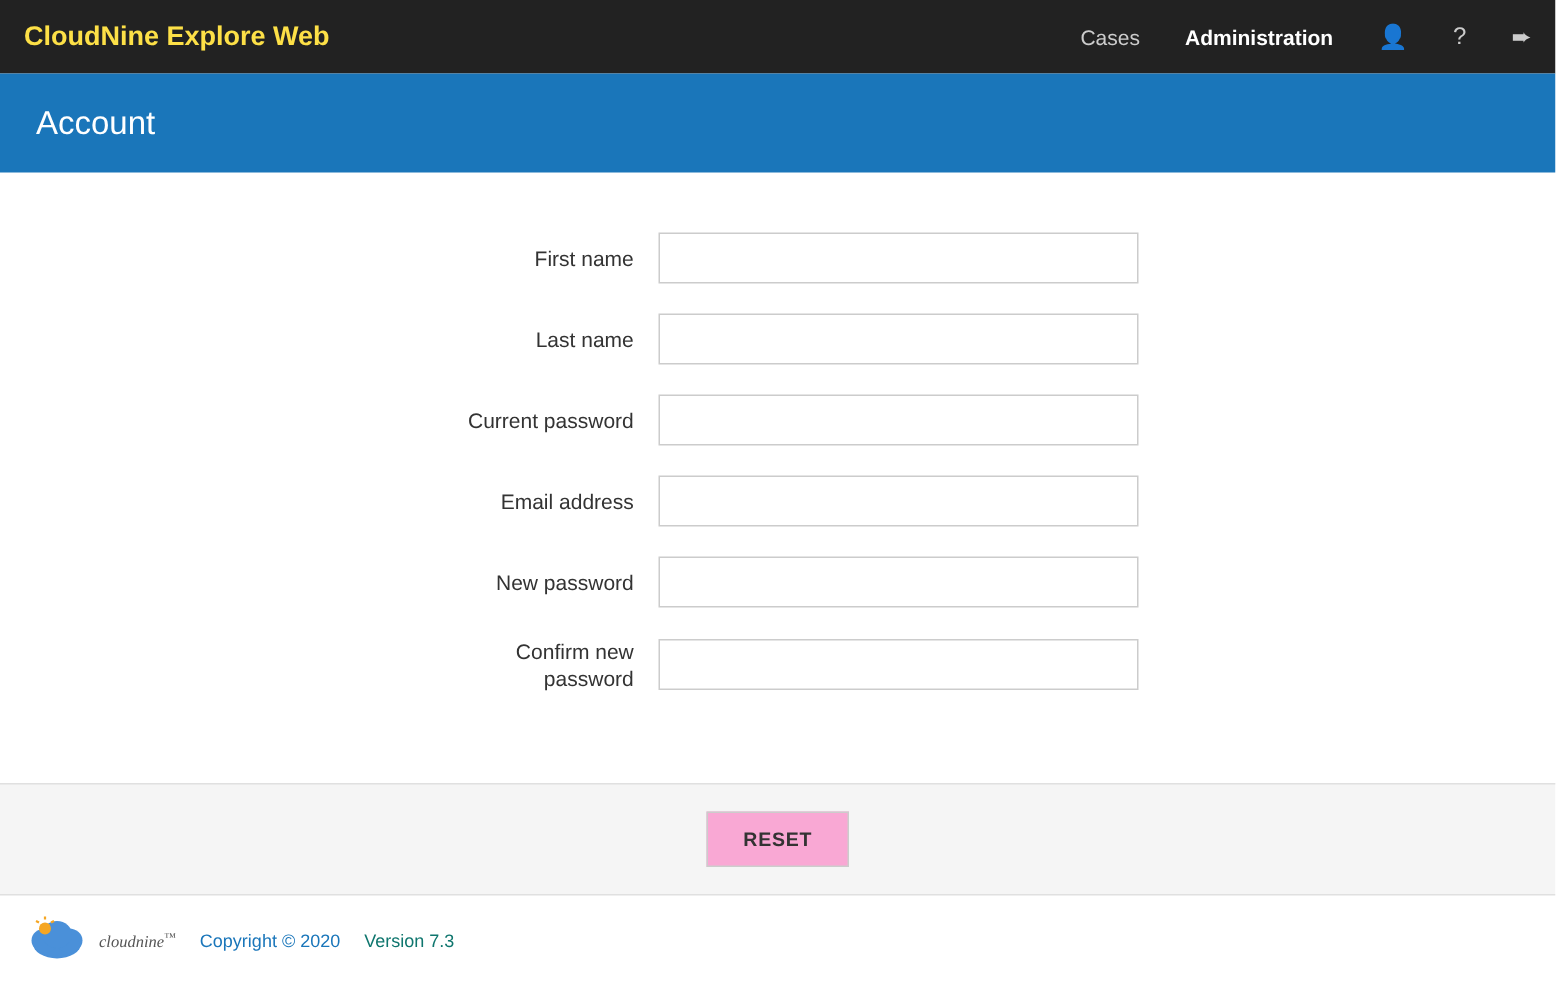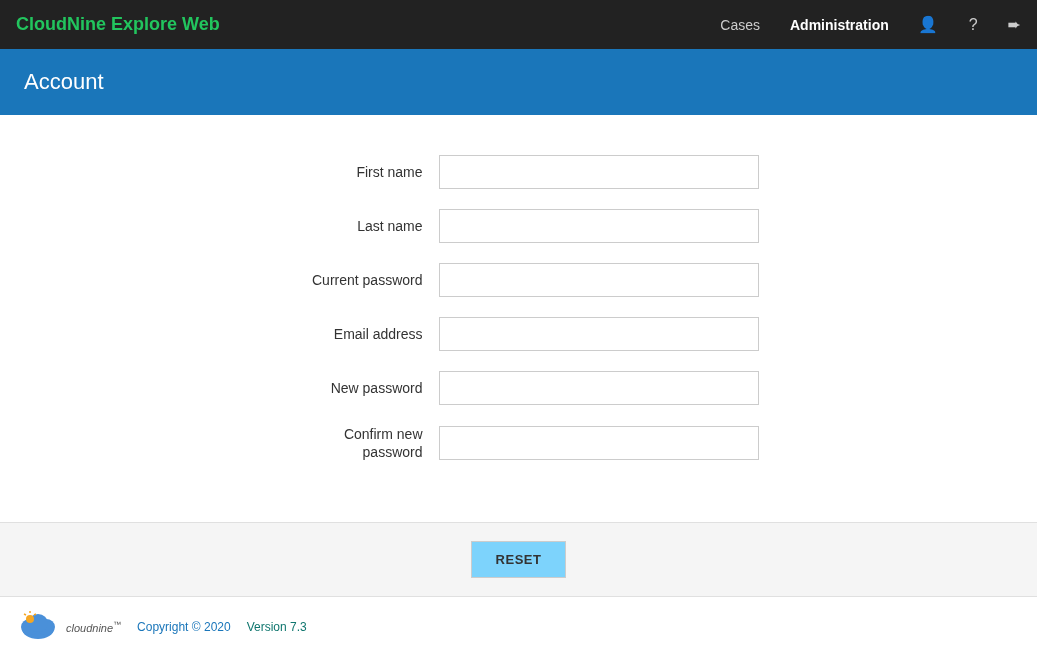--- a/index.html
+++ b/index.html
@@ -11,21 +11,21 @@
       color: #fff;
       display: flex;
       align-items: center;
       height: 49px;
       padding: 0 16px;
     }
     .header-logo {
       font-size: 18px;
       font-weight: bold;
       flex: 1;
-      color: #22c55e;
+      color: #fde047;
     }
     .header-nav {
       display: flex;
       align-items: center;
       gap: 30px;
     }
     .header-nav a {
       color: #ccc;
       text-decoration: none;
       font-size: 14px;
@@ -95,21 +95,21 @@
       color: #fff;
       border: none;
       padding: 10px 24px;
       font-size: 13px;
       font-weight: bold;
       letter-spacing: 0.5px;
       cursor: pointer;
       text-transform: uppercase;
     }
     .btn-reset {
-      background: #7dd3fc;
+      background: #f9a8d4;
       color: #333;
       border: 1px solid #ccc;
       padding: 10px 24px;
       font-size: 13px;
       font-weight: bold;
       letter-spacing: 0.5px;
       cursor: pointer;
       text-transform: uppercase;
     }
 
@@ -206,17 +206,17 @@
       <ellipse cx="22" cy="20" rx="16" ry="10" fill="#4a90d9"></ellipse>
       <ellipse cx="14" cy="18" rx="9" ry="8" fill="#4a90d9"></ellipse>
       <ellipse cx="30" cy="18" rx="9" ry="8" fill="#4a90d9"></ellipse>
       <ellipse cx="22" cy="14" rx="10" ry="9" fill="#4a90d9"></ellipse>
 
       <circle cx="14" cy="10" r="4" fill="#f5a623"></circle>
       <line x1="14" y1="4" x2="14" y2="2" stroke="#f5a623" stroke-width="1.5"></line>
       <line x1="18" y1="6" x2="20" y2="5" stroke="#f5a623" stroke-width="1.5"></line>
       <line x1="10" y1="6" x2="8" y2="5" stroke="#f5a623" stroke-width="1.5"></line>
     </svg>
-    <span style="font-size:11px; color:#555; font-style:italic;">cloudnine<sup style="font-size:8px">™</sup></span>
+    <span style="font-size:11px; color:#555; font-style:italic;font-family:Liberation Serif, serif;">cloudnine<sup style="font-size:8px">™</sup></span>
   </div>
   <span class="footer-copyright">Copyright © 2020</span>
   <span class="footer-version">Version 7.3</span>
 </footer>
 
 </body></html>

